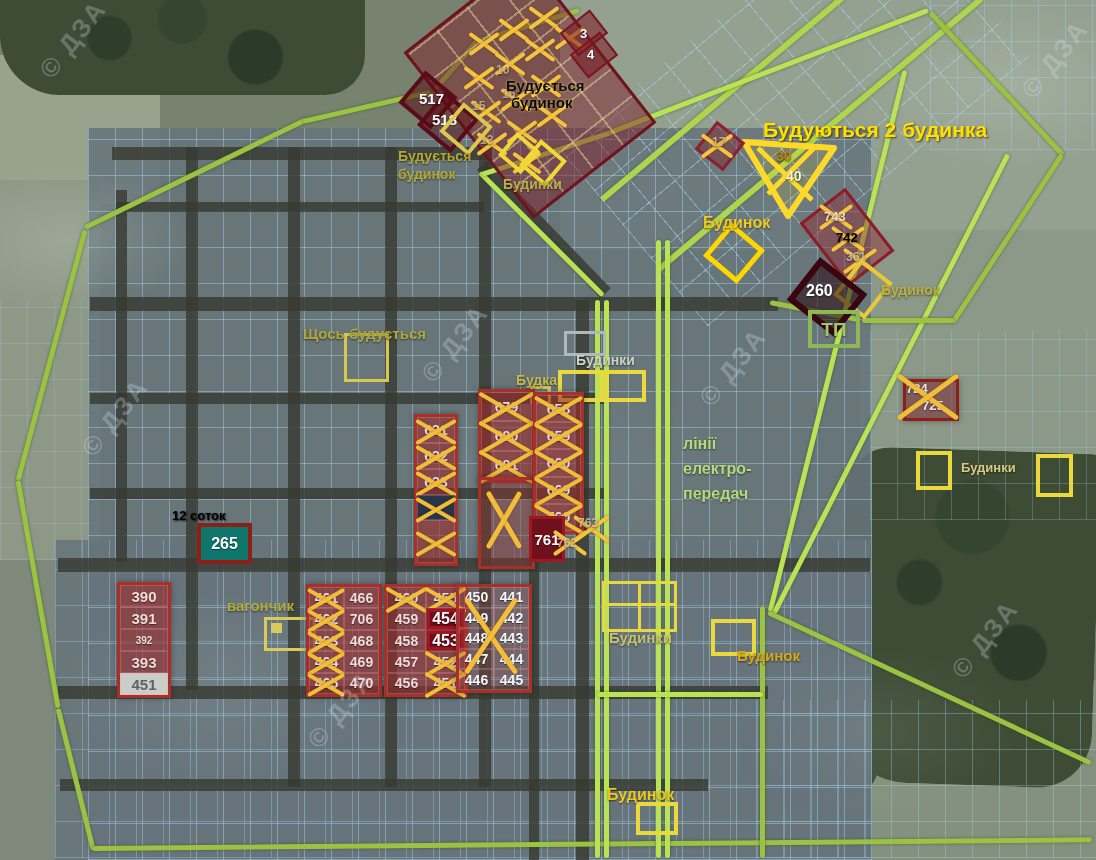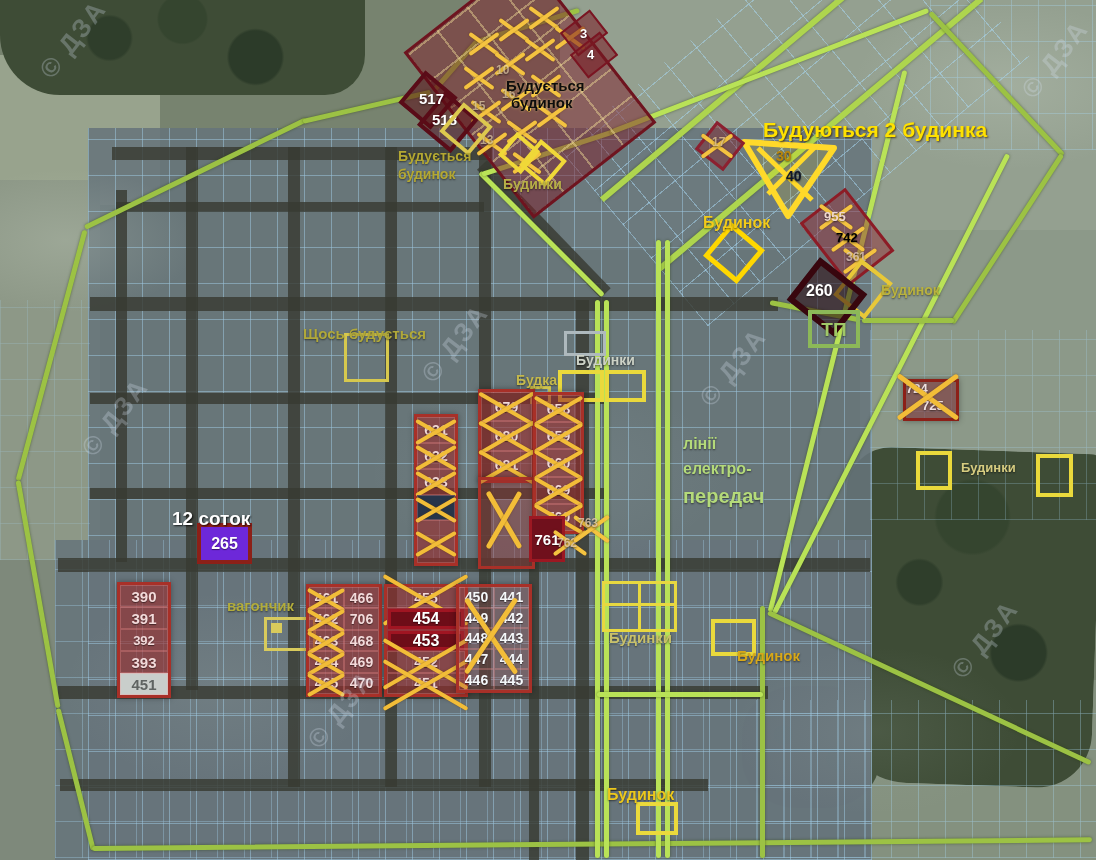--- a/index.html
+++ b/index.html
@@ -176,33 +176,33 @@
     <div class="diam" style="left:447px;top:110px;width:30px;height:30px;transform:rotate(40deg);border-color:#dcc84e"></div>
     <div class="diam" style="left:504px;top:138px;width:22px;height:22px;transform:rotate(40deg);border-color:#f0d838"></div>
     <div class="diam" style="left:526px;top:146px;width:26px;height:26px;transform:rotate(40deg);border-color:#f0d838"></div>
 
     <svg class="abs" style="left:736px;top:126px" width="104" height="94">
       <polygon points="8,16 98,22 52,90" fill="rgba(255,214,0,0.12)" stroke="#ffd92a" stroke-width="6" stroke-linejoin="round"></polygon>
       <line x1="22" y1="22" x2="76" y2="74" stroke="#ffd92a" stroke-width="5"></line>
       <line x1="80" y1="20" x2="32" y2="68" stroke="#ffd92a" stroke-width="5"></line>
     </svg>
     <div class="lbl" style="left:776px;top:149px;font-size:14px;color:#b8860b">30</div>
-    <div class="lbl" style="left:786px;top:169px;font-size:14px;color:#0f172a">40</div>
+    <div class="lbl" style="left:786px;top:169px;font-size:14px;color:#fef9c3">40</div>
 
     <div class="diam" style="left:702px;top:128px;width:30px;height:30px;transform:rotate(38deg);border:3px solid #8c2030;background:rgba(130,30,40,.45)"></div>
     <div class="xmark" style="left:700px;top:130px;width:34px;height:28px"></div>
     <div class="lbl" style="left:712px;top:136px;font-size:12px;color:rgba(232,200,150,.8)">17</div>
 
     <div class="diam" style="left:712px;top:231px;width:34px;height:34px;transform:rotate(40deg);border:5px solid #ffd700"></div>
 
     <div class="abs" style="left:818px;top:197px;width:52px;height:74px;transform:rotate(-38deg);background:rgba(150,40,50,.45);border:3px solid #8c1c26"></div>
     <div class="xmark" style="left:818px;top:202px;width:36px;height:26px"></div>
     <div class="xmark" style="left:830px;top:224px;width:36px;height:26px"></div>
     <div class="xmark" style="left:842px;top:246px;width:36px;height:26px"></div>
-    <div class="lbl" style="left:824px;top:210px;font-size:13px;color:#f0d8d0">955</div>
+    <div class="lbl" style="left:824px;top:210px;font-size:13px;color:#f0d8d0">743</div>
     <div class="lbl" style="left:836px;top:231px;font-size:13px;color:#000000">742</div>
     <div class="lbl" style="left:846px;top:251px;font-size:12px;color:rgba(240,216,208,.7)">361</div>
     <div class="diam" style="left:843px;top:266px;width:32px;height:38px;transform:rotate(38deg);border-color:#e8c838"></div>
 
     <div class="diam" style="left:797px;top:270px;width:48px;height:42px;transform:rotate(38deg);border:6px solid #38060e;background:rgba(40,8,14,.55)"></div>
     <div class="lbl" style="left:806px;top:283px;font-size:16px;color:#fff">260</div>
 
     <div class="tpsq" style="left:808px;top:310px;width:44px;height:30px">
       <span class="lbl" style="position:static;font-size:19px;color:#a0c868">ТП</span>
     </div>
@@ -280,34 +280,34 @@
     <div class="lbl" style="left:578px;top:517px;font-size:12px;color:rgba(232,208,176,.8)">763</div>
 
     <div class="pblock" style="left:903px;top:379px;width:50px;height:36px;background:rgba(120,30,40,.5);border-color:#8c2018"></div>
     <div class="lbl" style="left:906px;top:382px;font-size:13px;color:#f0e0e0">724</div>
     <div class="lbl" style="left:922px;top:399px;font-size:13px;color:#f0e0e0">725</div>
     <div class="bigx" style="left:899px;top:375px;width:58px;height:44px;--a:36deg"></div>
 
     <div class="sq" style="left:916px;top:451px;width:28px;height:31px"></div>
     <div class="sq" style="left:1036px;top:454px;width:29px;height:35px"></div>
 
-    <div class="plate" style="left:197px;top:523px;width:47px;height:33px;background:#6d28d9;border:4px solid #8c2018;font-size:16px">
+    <div class="plate" style="left:197px;top:523px;width:47px;height:33px;background:#0f766e;border:4px solid #8c2018;font-size:16px">
       <span>265</span>
     </div>
 
     <div class="pblock" style="left:117px;top:582px;width:48px;height:110px">
       <div class="pcol">
 
       <div class="cell" style="font-size:15px">
             <span>390</span>
           </div>
           <div class="cell" style="font-size:15px">
             <span>391</span>
           </div>
-          <div class="cell" style="font-size:13px">
+          <div class="cell" style="font-size:10px">
             <span>392</span>
           </div>
           <div class="cell" style="font-size:15px">
             <span>393</span>
           </div>
           <div class="cell light" style="font-size:15px">
             <span>451</span>
           </div>
         </div>
     </div>
@@ -346,20 +346,38 @@
           </div>
           <div class="cell">
             <span>469</span>
           </div>
           <div class="cell">
             <span>470</span>
           </div>
         </div>
     </div>
     <div class="pblock" style="left:384px;top:584px;width:78px;height:107px">
+      <div class="pcol">
+
+      <div class="cell x">
+            <span>460</span>
+          </div>
+          <div class="cell">
+            <span>459</span>
+          </div>
+          <div class="cell">
+            <span>458</span>
+          </div>
+          <div class="cell">
+            <span>457</span>
+          </div>
+          <div class="cell">
+            <span>456</span>
+          </div>
+        </div>
       <div class="pcol">
 
       <div class="cell x">
             <span>455</span>
           </div>
           <div class="cell hl">
             <span>454</span>
           </div>
           <div class="cell hl">
             <span>453</span>
@@ -424,23 +442,23 @@
     <div class="lbl" style="left:398px;top:167px;font-size:14px;color:#b4a832">будинок</div>
     <div class="lbl" style="left:503px;top:177px;font-size:14px;color:#b8b048">Будинки</div>
     <div class="lbl" style="left:763px;top:119px;font-size:21px;color:#ffe100;text-shadow:1px 1px 2px rgba(60,40,0,.8)">Будуються 2 будинка</div>
     <div class="lbl" style="left:703px;top:215px;font-size:16px;color:#f2cb1a">Будинок</div>
     <div class="lbl" style="left:881px;top:283px;font-size:14px;color:#b9b23f">Будинок</div>
     <div class="lbl" style="left:303px;top:326px;font-size:15px;color:#b0a83a">Щось будується</div>
     <div class="lbl" style="left:576px;top:353px;font-size:14px;color:#cdd2c6">Будинки</div>
     <div class="lbl" style="left:516px;top:373px;font-size:14px;color:#c4b84c">Будка</div>
     <div class="lbl" style="left:683px;top:436px;font-size:16px;color:#b4da7a">лінії</div>
     <div class="lbl" style="left:683px;top:461px;font-size:16px;color:#b4da7a">електро-</div>
-    <div class="lbl" style="left:683px;top:486px;font-size:20px;color:#b4da7a">передач</div>
+    <div class="lbl" style="left:683px;top:486px;font-size:16px;color:#b4da7a">передач</div>
     <div class="lbl" style="left:961px;top:461px;font-size:13px;color:#d6cc80">Будинки</div>
-    <div class="lbl" style="left:172px;top:509px;font-size:19px;color:#ffffff;text-shadow:1px 1px 2px rgba(0,0,0,.8)">12 соток</div>
+    <div class="lbl" style="left:172px;top:509px;font-size:13px;color:#000000;text-shadow:1px 1px 2px rgba(0,0,0,.8)">12 соток</div>
     <div class="lbl" style="left:227px;top:598px;font-size:15px;color:#b2ac3c">вагончик</div>
     <div class="lbl" style="left:609px;top:630px;font-size:15px;color:#c8c06a">Будинки</div>
     <div class="lbl" style="left:737px;top:648px;font-size:15px;color:#d8a818">Будинок</div>
     <div class="lbl" style="left:607px;top:787px;font-size:16px;color:#ecc81c">Будинок</div>
   </div>
 
   <div>
     <div class="wm" style="left:28px;top:24px">© ДЗА</div>
     <div class="wm" style="left:1010px;top:44px">© ДЗА</div>
     <div class="wm" style="left:688px;top:352px">© ДЗА</div>

